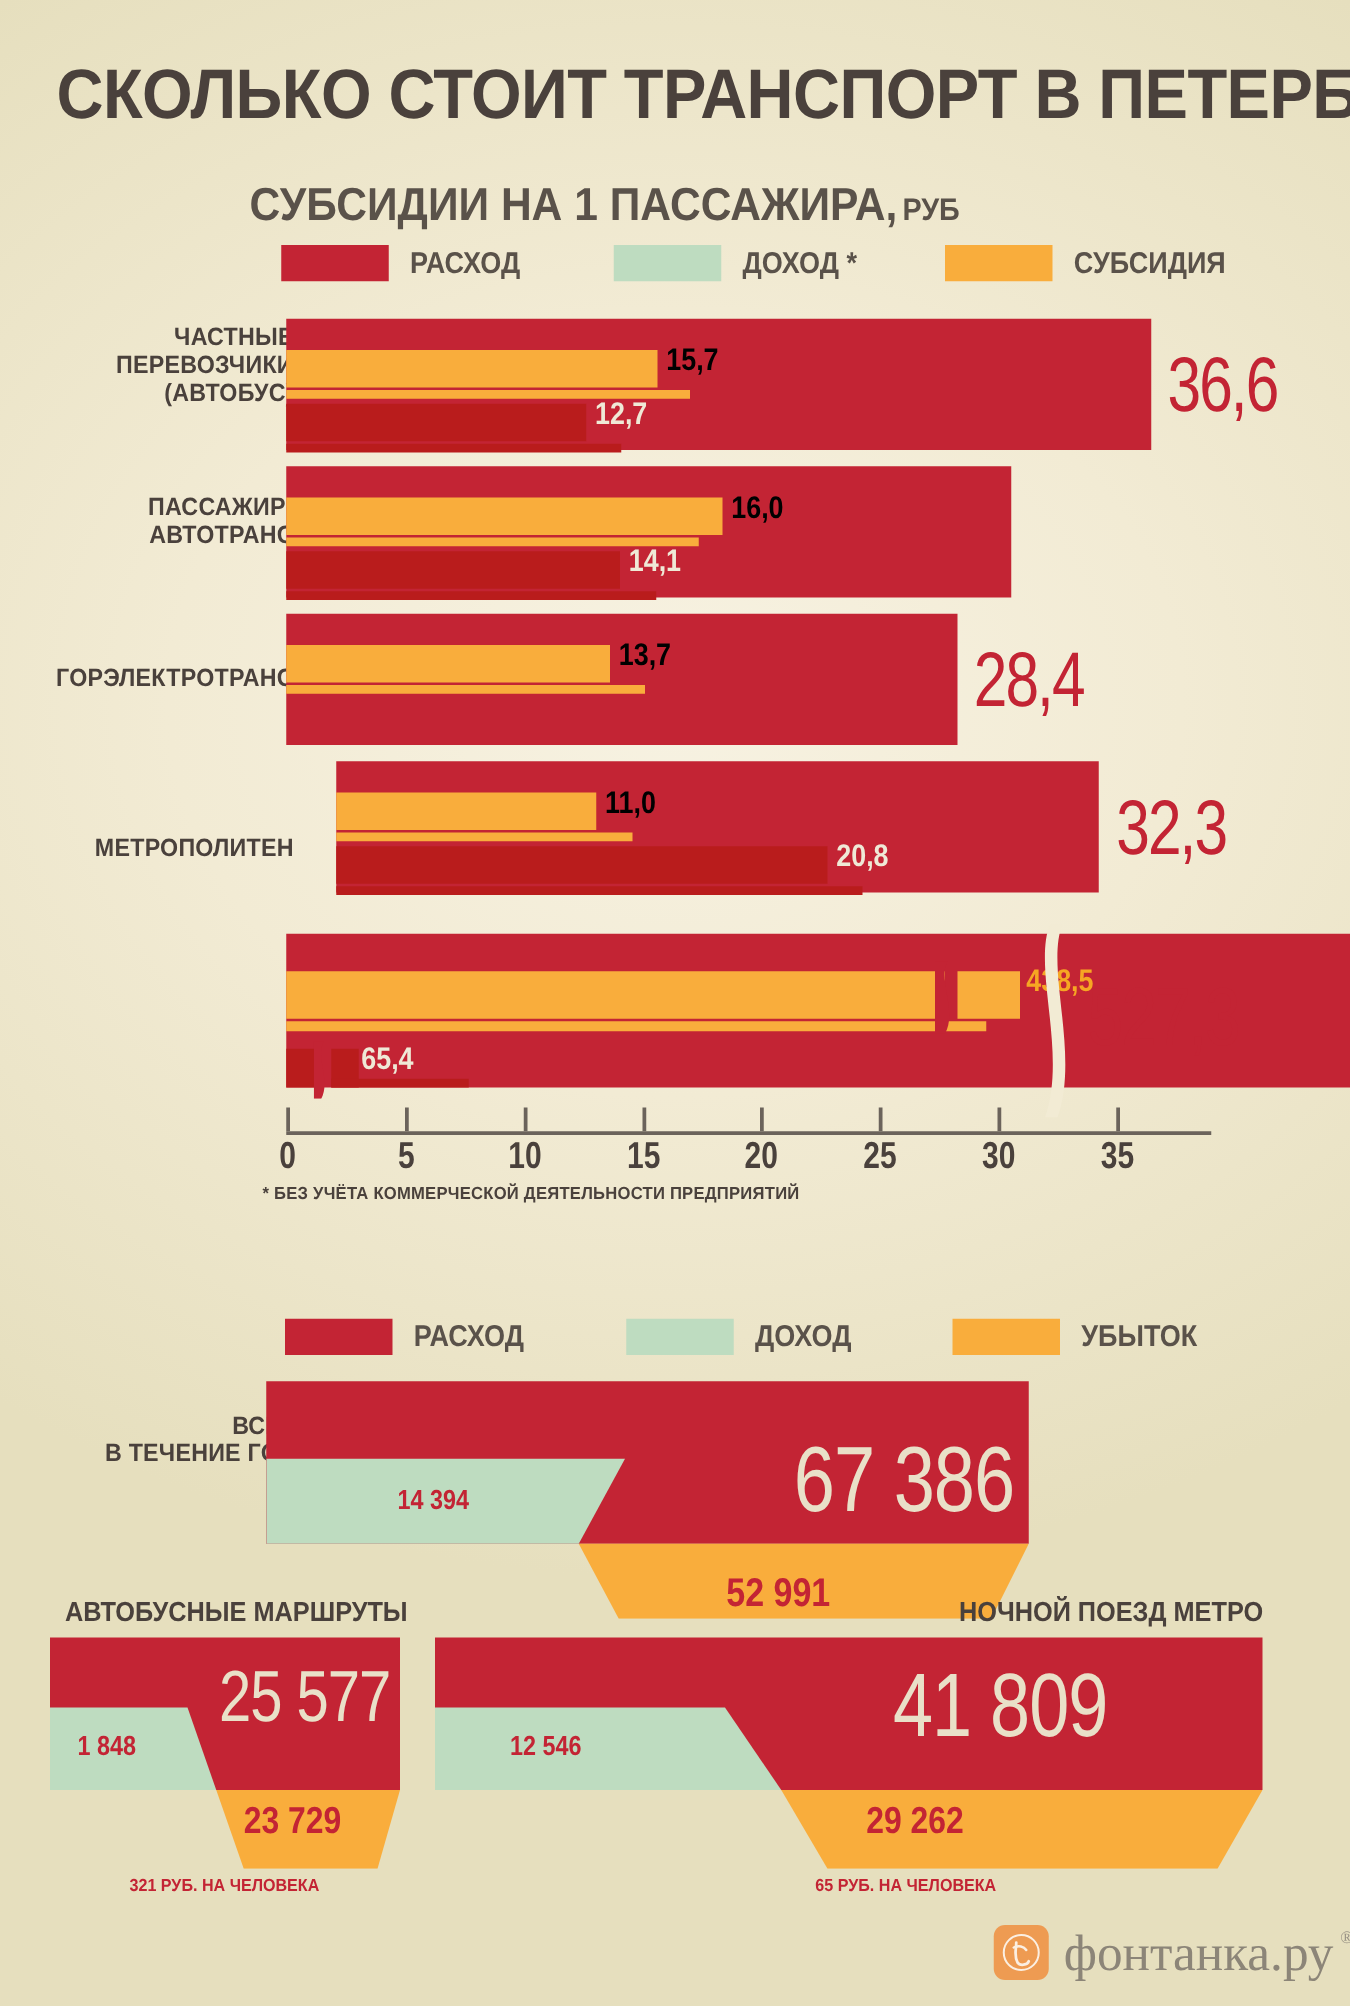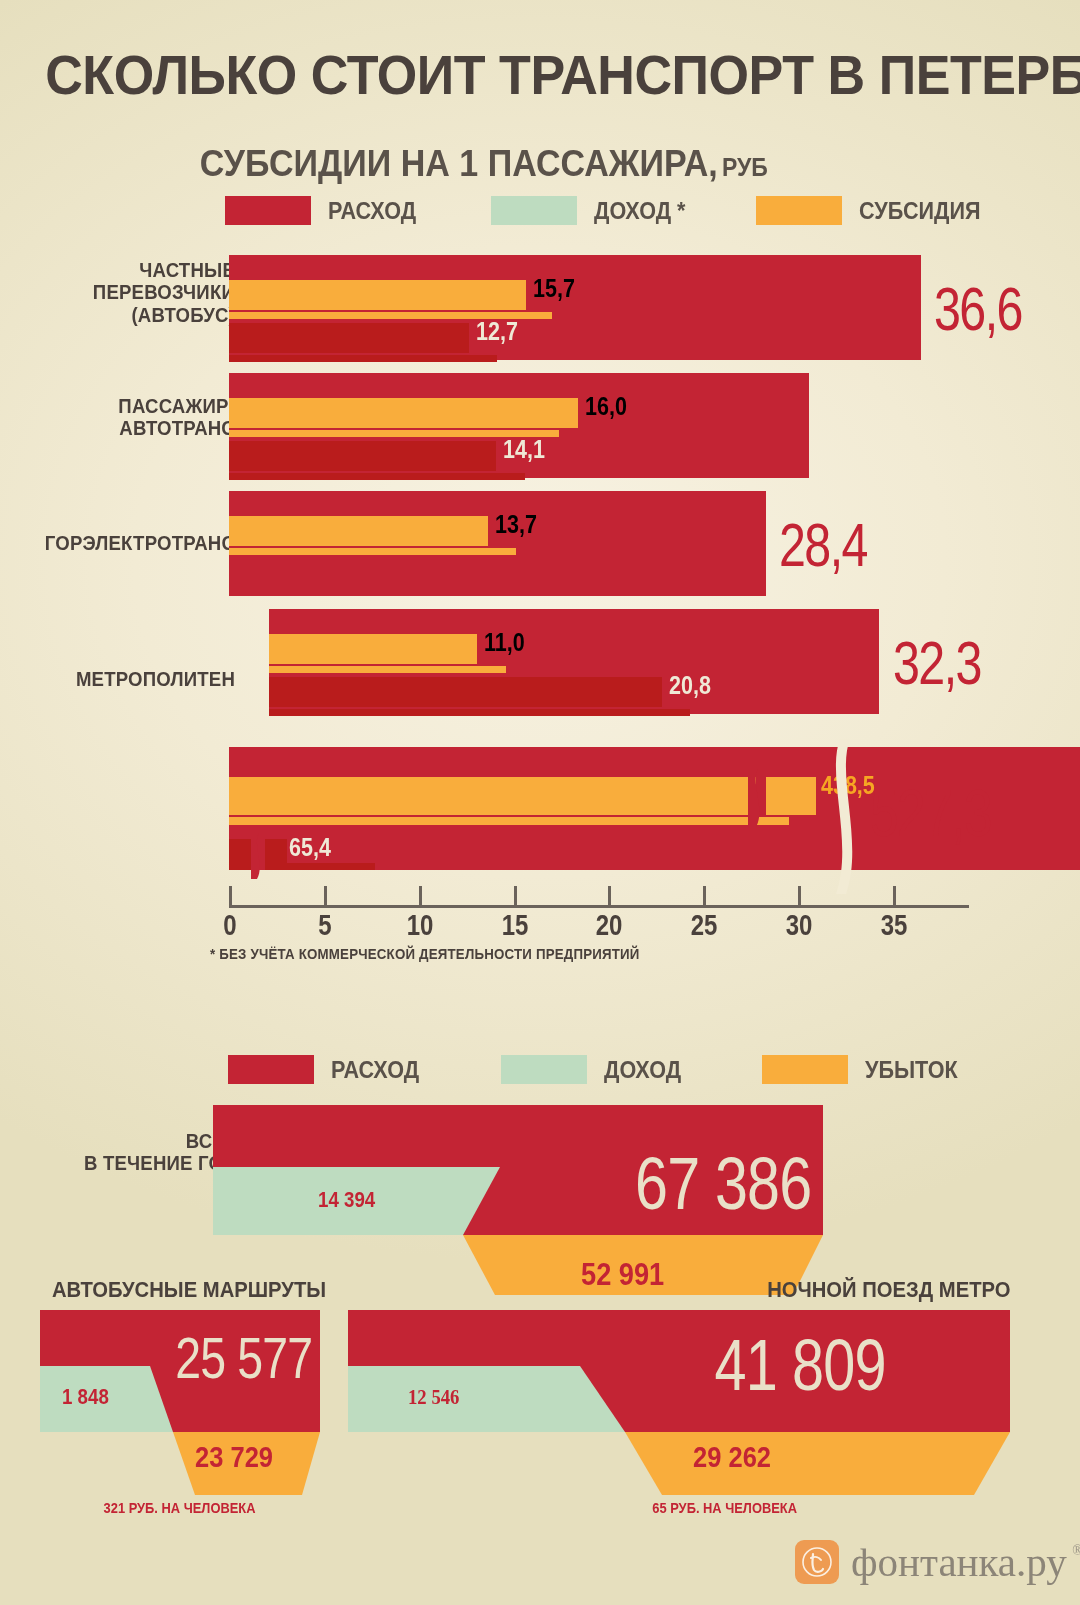--- a/index.html
+++ b/index.html
@@ -282,21 +282,21 @@
   <div class="fn-note" style="left:40px; top:1500px; width:280px;"><i>321 РУБ. НА ЧЕЛОВЕКА</i></div>
 
   <div class="fn-title" style="left:660px; top:1277px; width:350px; text-align:right;"><i style="transform-origin:right center">НОЧНОЙ ПОЕЗД МЕТРО</i></div>
   <div class="funnel" style="left:348px; top:1310px; width:662px; height:185px;">
     <div class="fn-red" style="left:0; top:0; width:662px; height:122px;"></div>
     <svg width="662" height="185" viewBox="0 0 662 185" style="position:absolute;left:0;top:0;">
       <polygon points="0,56 232,56 277,122 0,122" fill="#BEDCC0"></polygon>
       <polygon points="277,122 662,122 626,185 314,185" fill="#F9AD3C"></polygon>
     </svg>
     <div class="fn-val" style="left:345px; top:14px; font-size:72px;"><i>41 809</i></div>
-    <div class="fn-small" style="left:60px; top:74px; font-size:22px;font-family:Liberation Serif, serif;"><i>12 546</i></div>
+    <div class="fn-small" style="left:60px; top:74px; font-size:22px;"><i>12 546</i></div>
     <div class="fn-small" style="left:345px; top:130px; font-size:30px;"><i>29 262</i></div>
   </div>
   <div class="fn-note" style="left:525px; top:1500px; width:400px;"><i>65 РУБ. НА ЧЕЛОВЕКА</i></div>
 
   <div id="logo">
     <span class="mark">
       <svg width="34" height="34" viewBox="0 0 34 34">
         <circle cx="17" cy="17" r="14" fill="none" stroke="#FBEFE2" stroke-width="1.6"></circle>
         <path d="M13 9 C13 15, 11 19, 14 25 C16 28, 22 27, 23 24" fill="none" stroke="#FBEFE2" stroke-width="2.2" stroke-linecap="round"></path>
         <path d="M11 13 C15 11, 19 12, 21 15" fill="none" stroke="#FBEFE2" stroke-width="2" stroke-linecap="round"></path>

